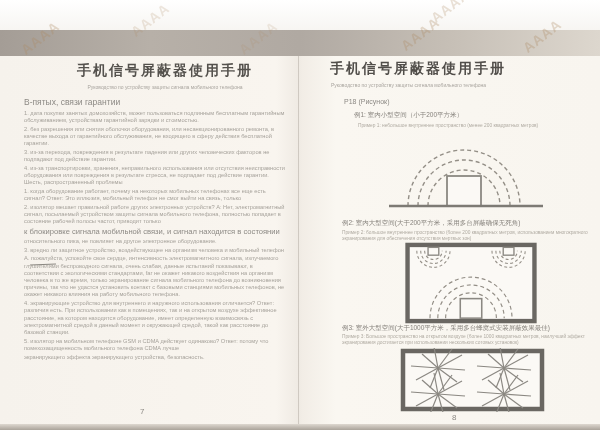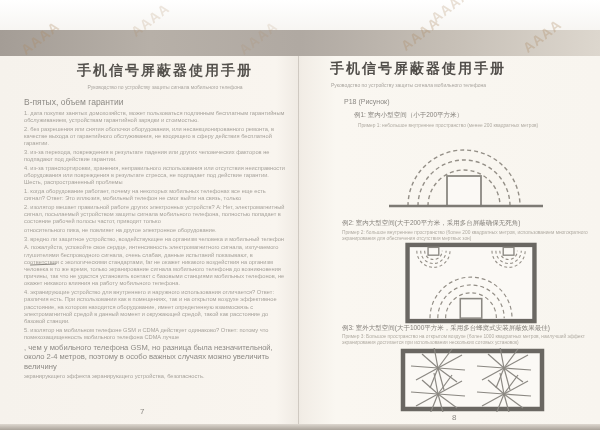--- a/index.html
+++ b/index.html
@@ -73,33 +73,33 @@
 <div class="wm wm2">АААА</div>
 <div class="wm wm3">АААА</div>
 <div class="wm wm4">АААА</div>
 <div class="wm wm5">АААА</div>
 <div class="wm wm6">АААА</div>
 
 <div class="lp-title">手机信号屏蔽器使用手册</div>
 <div class="lp-sub">Руководство по устройству защиты сигнала мобильного телефона</div>
 
 <div class="lp-body">
-  <p class="t-h">В-пятых, объем гарантии</p>
+  <p class="t-h">В-пятых, связи гарантии</p>
   <p class="t-s">1. дата покупки занятых домохозяйств, может пользоваться подлинным бесплатным гарантийным обслуживанием, устройствам гарантийной зарядки и стоимостью.</p>
   <p class="t-s">2. без разрешения или снятия оболочки оборудования, или несанкционированного ремонта, в качестве выхода от гарантийного обслуживания, не входящего в сферу действия бесплатной гарантии.</p>
   <p class="t-s">3. из-за перехода, повреждения в результате падения или других человеческих факторов не подпадают под действие гарантии.</p>
   <p class="t-s">4. из-за транспортировки, хранения, неправильного использования или отсутствия неисправности оборудования или повреждения в результате стресса, не подпадает под действие гарантии. Шесть, распространенный проблемы</p>
   <p class="t-s">1. когда оборудование работает, почему на некоторых мобильных телефонах все еще есть сигнал? Ответ: Это иллюзия, мобильный телефон не смог выйти на связь, только</p>
   <p class="t-s">2. изолятор мешает правильной работе других электронных устройств? А: Нет, электромагнитный сигнал, посылаемый устройством защиты сигнала мобильного телефона, полностью попадает в состояние рабочей полосы частот, приводит только</p>
+  <p class="t-m">к блокировке сигнала мобильной связи, и сигнал находится в состоянии</p>
   <p class="t-s">относительного пика, не повлияет на другое электронное оборудование.</p>
   <p class="t-s">3. вредно ли защитное устройство, воздействующее на организм человека и мобильный телефон</p>
   <p class="t-s">А. пожалуйста, успокойте свое сердце, интенсивность электромагнитного сигнала, излучаемого глушителями беспроводного сигнала, очень слабая, данные испытаний показывают, в соответствии с экологическими стандартами, far не окажет никакого воздействия на организм человека в то же время, только экранирование сигнала мобильного телефона до возникновения причины, так что не удастся установить контакт с базовыми станциями мобильных телефонов, не окажет никакого влияния на работу мобильного телефона.</p>
   <p class="t-s">4. экранирующие устройство для внутреннего и наружного использования отличается? Ответ: различия есть. При использовании как в помещениях, так и на открытом воздухе эффективное расстояние, на котором находится оборудование, имеет определенную взаимосвязь с электромагнитной средой в данный момент и окружающей средой, такой как расстояние до базовой станции.</p>
   <p class="t-s">5. изолятор на мобильном телефоне GSM и CDMA действует одинаково? Ответ: потому что помехозащищенность мобильного телефона CDMA лучше</p>
-  <p class="t-m">, чем у мобильного телефона GSM, но разница была незначительной, около 2-4 метров, поэтому в особо важных случаях можно увеличить величину</p>
   <p class="t-s">экранирующего эффекта экранирующего устройства, безопасность.</p>
 </div>
 <div class="scribble"></div>
 <div class="lp-num">7</div>
 
 <div class="rp-title">手机信号屏蔽器使用手册</div>
 <div class="rp-sub">Руководство по устройству защиты сигнала мобильного телефона</div>
 <div class="rp-figref">P18 (Рисунок)</div>
 
 <div class="cn-cap ex1-cn">例1: 室内小型空间（小于200平方米）</div>

